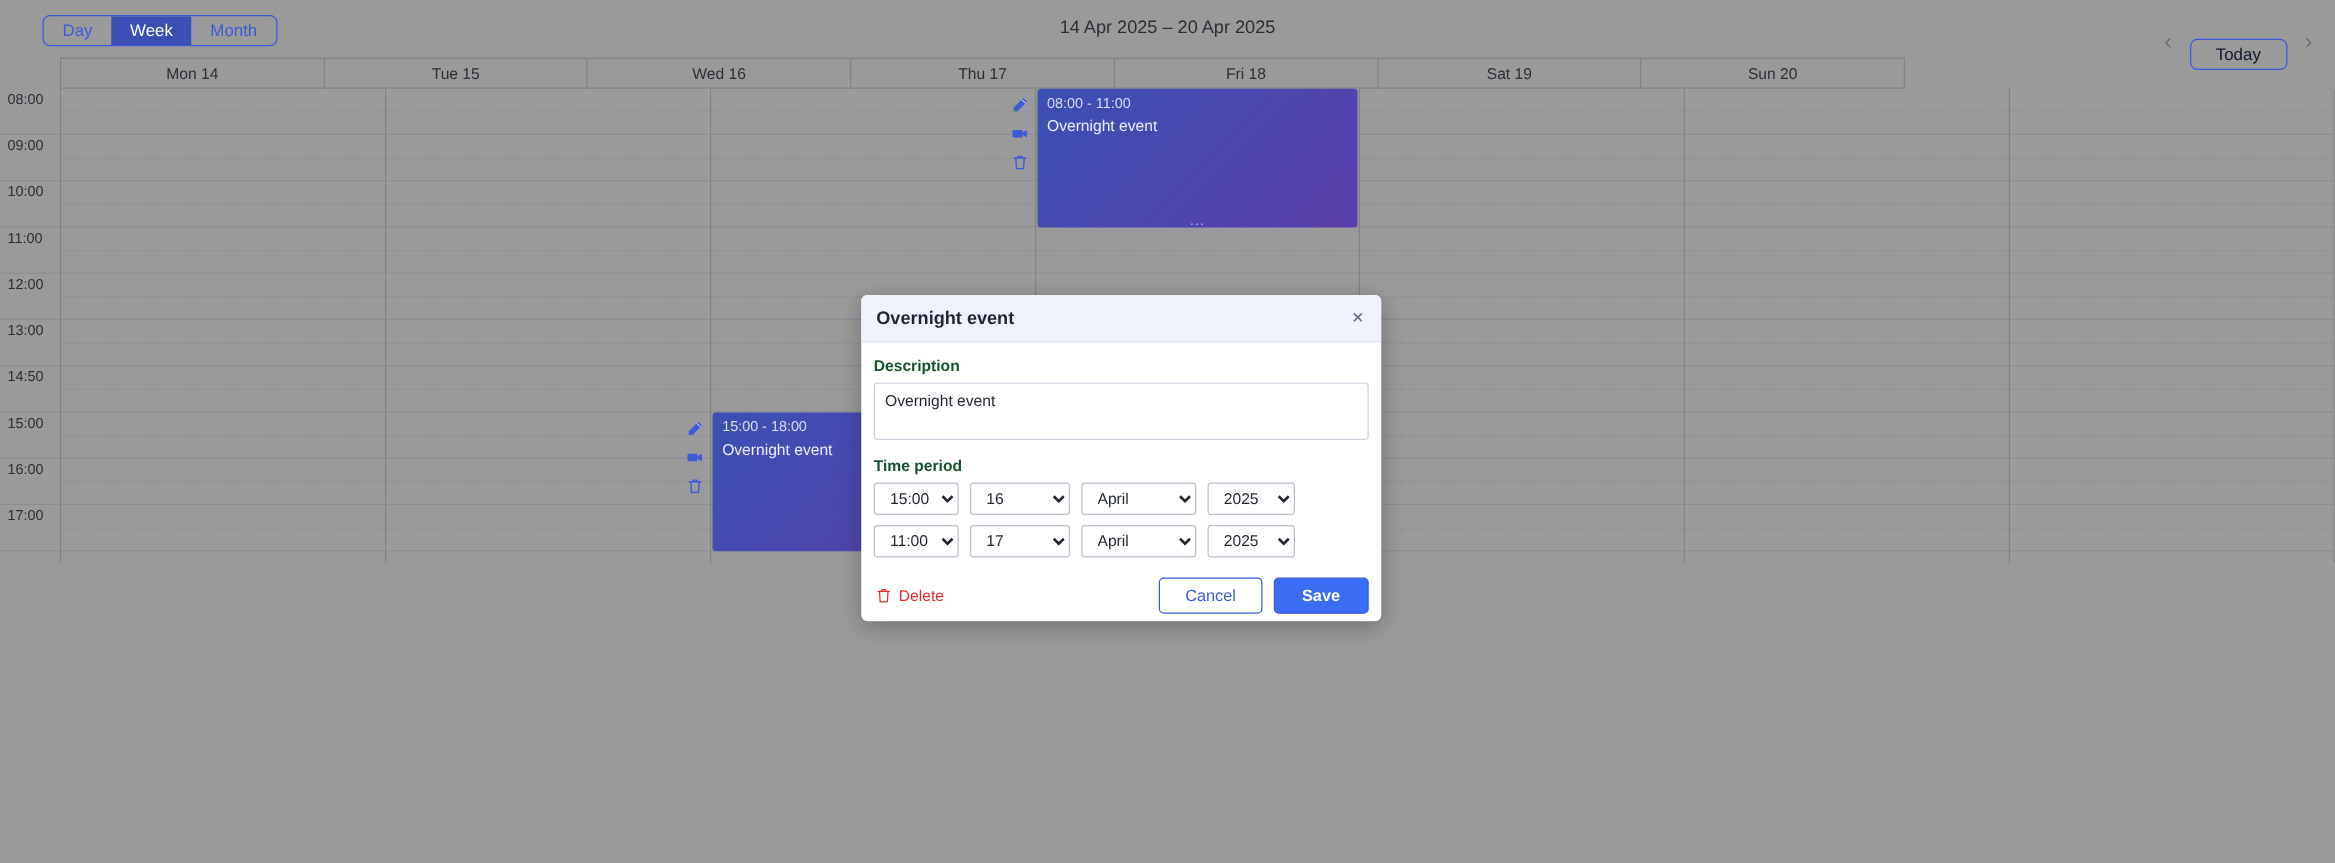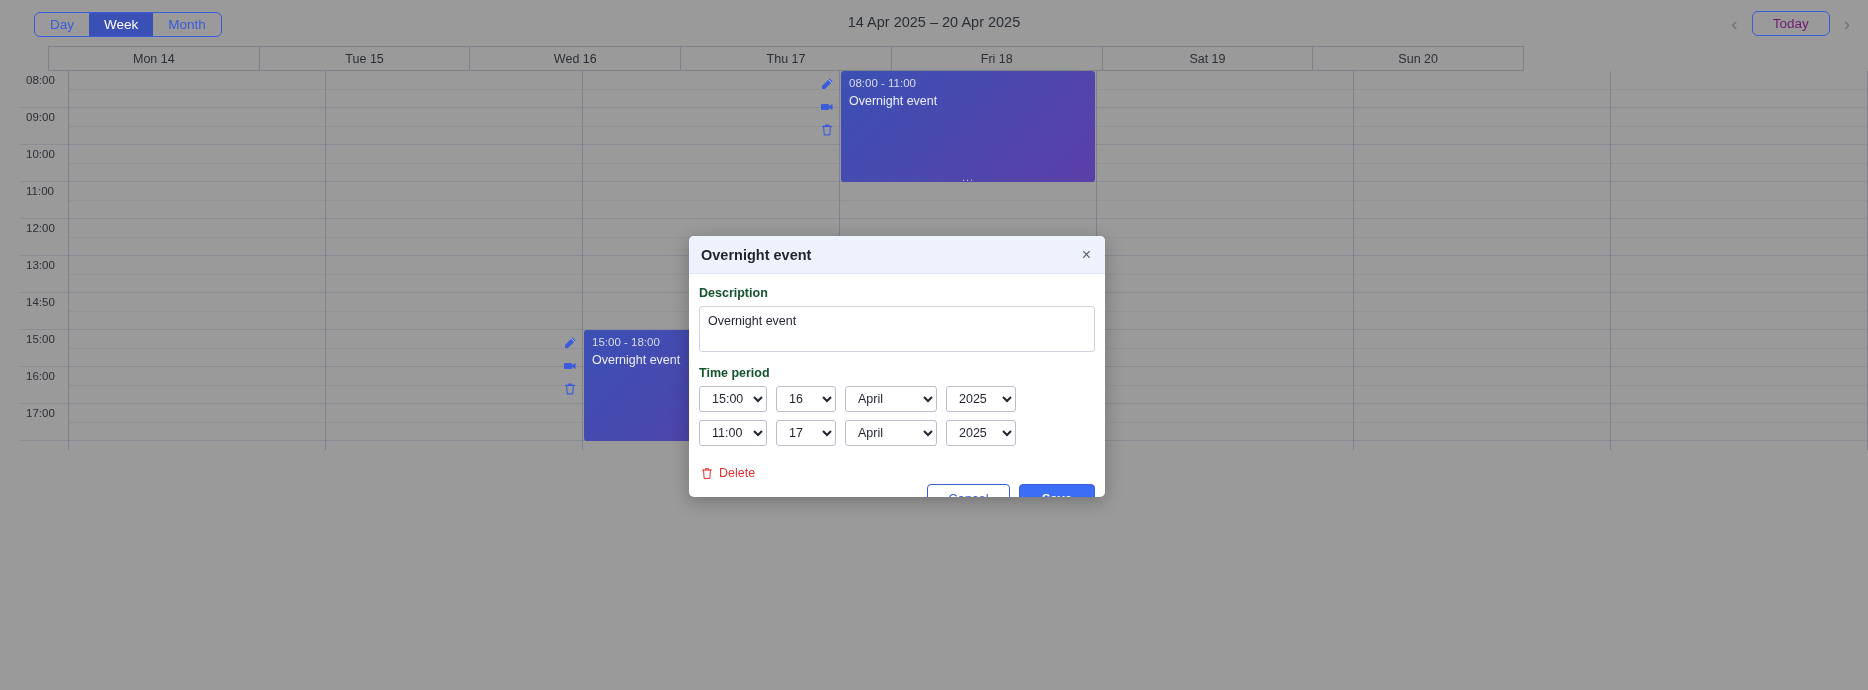--- a/index.html
+++ b/index.html
@@ -60,27 +60,28 @@
     font-size: 19px;
     color: #6b7280;
     line-height: 1;
     cursor: pointer;
     padding: 0 4px;
     user-select: none;
   }
   .today-btn {
     border: 1px solid #3b5bdb;
     border-radius: 6px;
-    color: #701a75;
+    color: #0f172a;
     background: transparent;
     font-size: 13.5px;
     padding: 4px 20px;
     cursor: pointer;
     font-family: "Liberation Sans", sans-serif;
     height: 25px;
+    margin-top: 20px;
   }
 
   
   .cal {
     position: absolute; left: 0; top: 46px;
     width: 1868px; height: 404px;
   }
   .cal-head {
     position: absolute; left: 0; top: 0;
     width: 1524px; height: 25px;
@@ -99,21 +100,20 @@
   .day-head:last-child { border-right: 1px solid #7f8289; }
 
   .cal-body {
     position: absolute; left: 0; top: 25px;
     width: 1868px; height: 379px;
     display: flex;
   }
   .gutter {
     width: 48px; flex: 0 0 48px;
     position: relative;
-    margin-left: 20px;
   }
   .gutter-row {
     height: 37px;
     position: relative;
     border-bottom: 1px solid #8a8d93;
   }
   .gutter-label {
     position: absolute;
     left: 6px; top: 3px;
     font-size: 11.5px;
@@ -239,30 +239,29 @@
     border: 1px solid #b9bfcc;
     border-radius: 3px;
     background: #ffffff;
     font-size: 12.5px;
     color: #1f2430;
     font-family: "Liberation Sans", sans-serif;
     padding: 0 4px 0 8px;
     cursor: pointer;
   }
   .sel-time { width: 68px; }
-  .sel-day  { width: 60px; }
+  .sel-day  { width: 80px; }
   .sel-mon  { width: 92px; }
   .sel-year { width: 70px; }
 
   .modal-foot {
     display: flex;
-    align-items: flex-start;
+    align-items: center;
     padding: 8px 10px 0 10px;
     margin-top: 5px;
-    flex-direction: column;
   }
   .delete-btn {
     display: flex; align-items: center; gap: 6px;
     color: #e03131;
     font-size: 12.5px;
     background: transparent;
     border: 0;
     cursor: pointer;
     padding: 4px 2px;
     font-family: "Liberation Sans", sans-serif;

